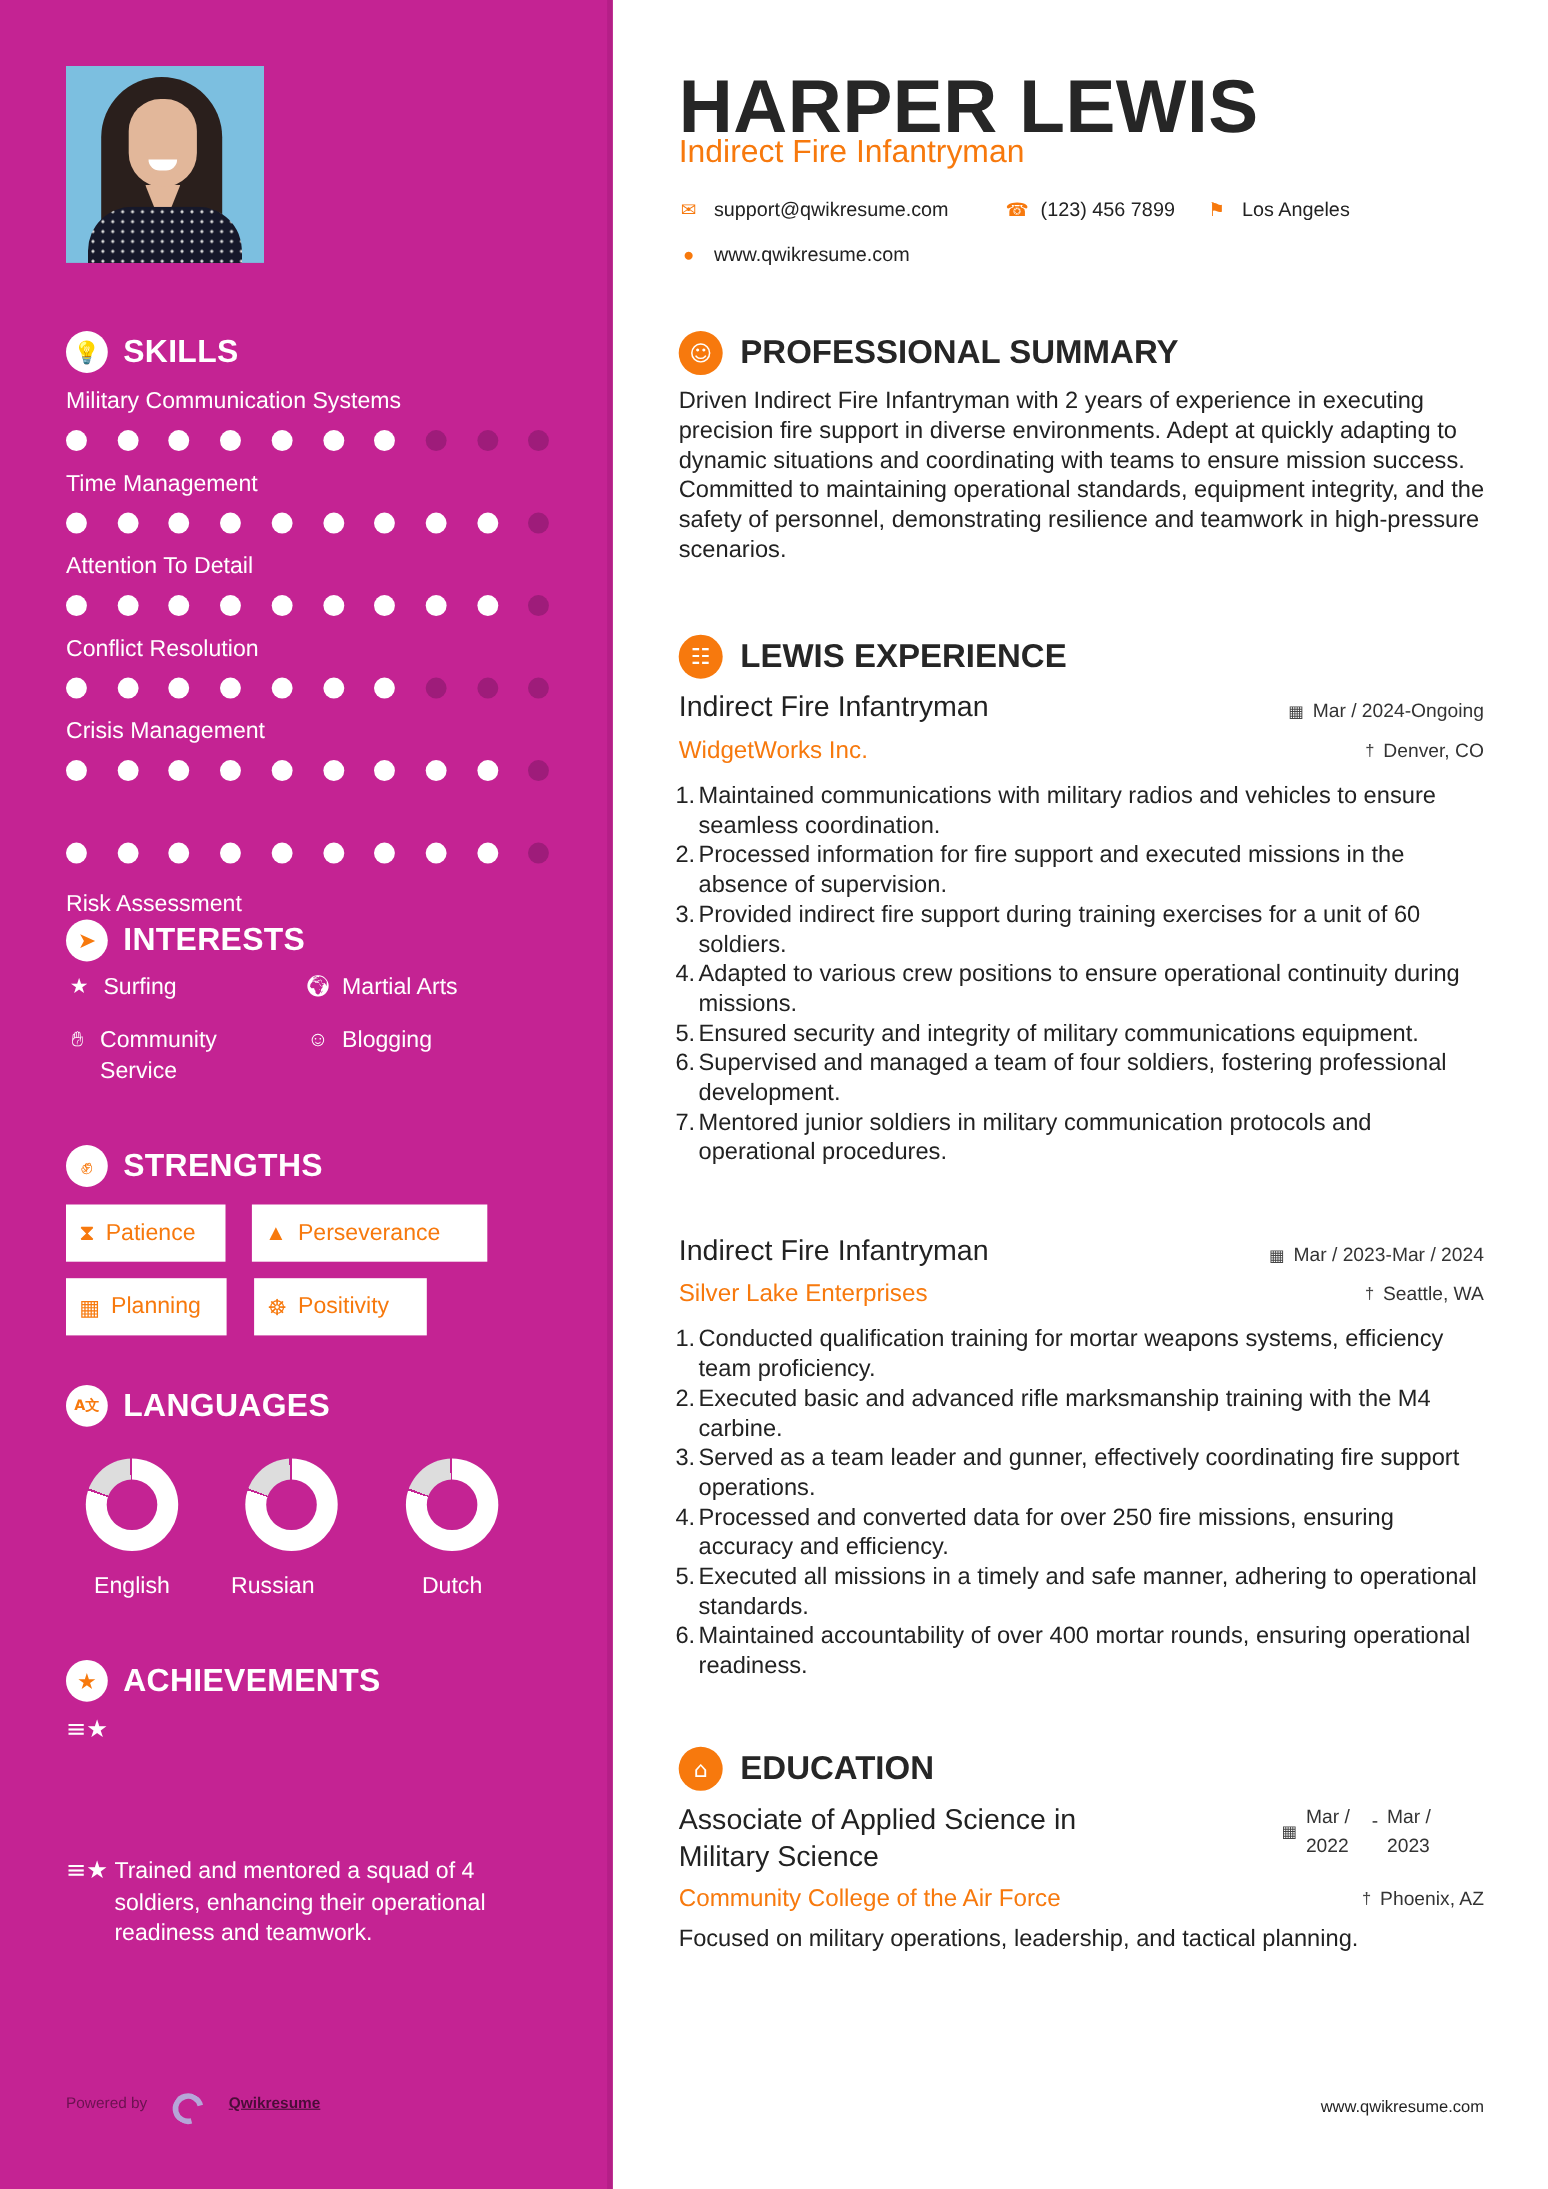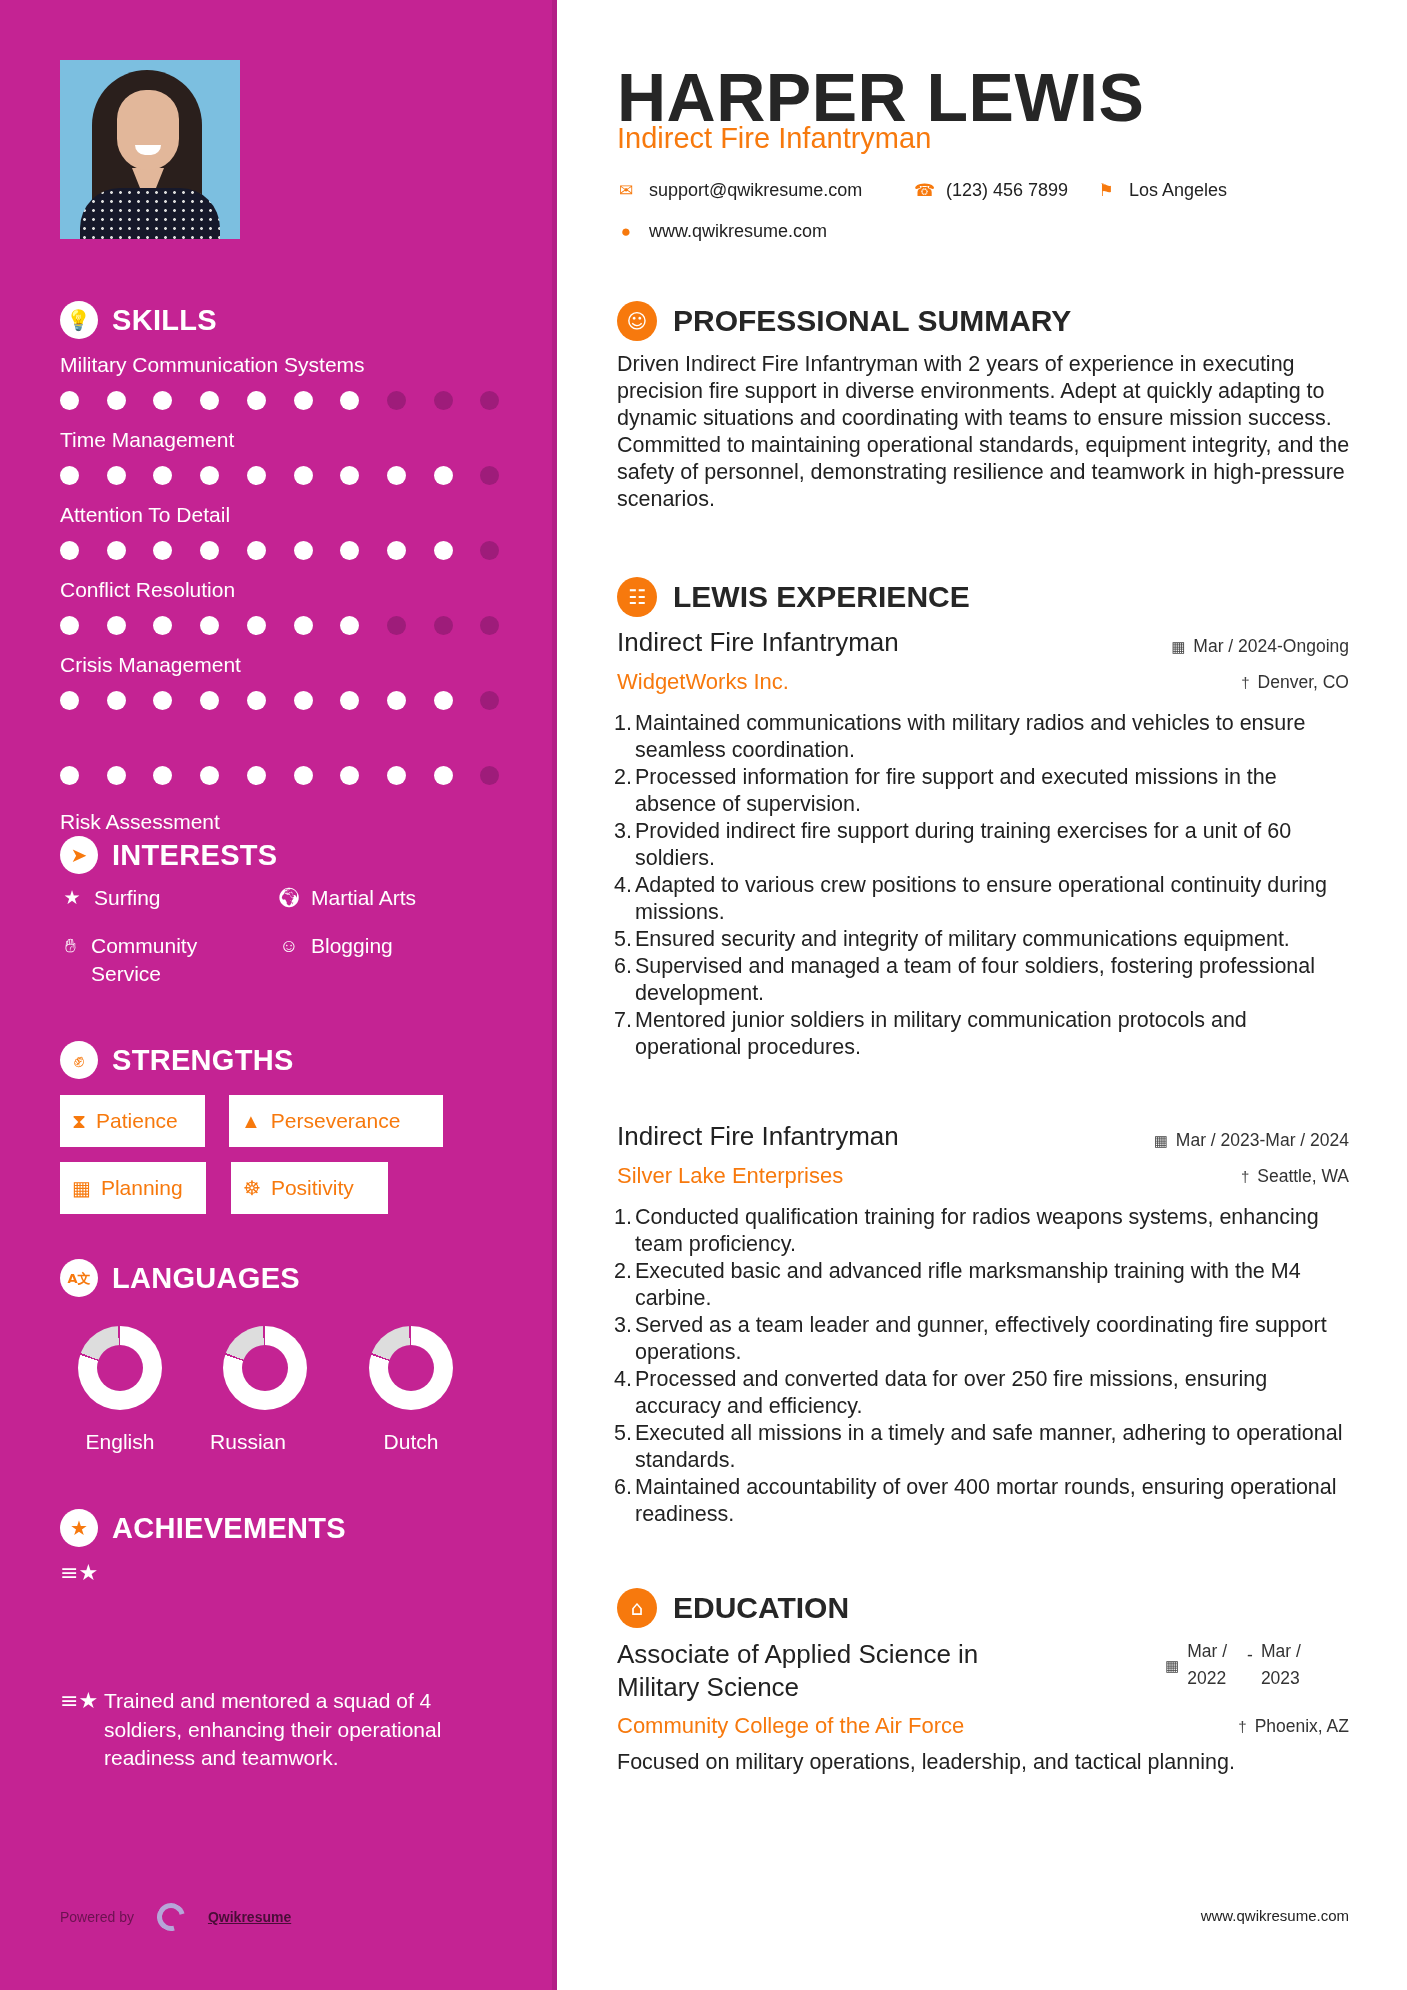--- a/index.html
+++ b/index.html
@@ -34,21 +34,21 @@
   .strength .ic { font-size: 20px; }
 
   .donut { position: absolute; width: 84px; height: 84px; border-radius: 50%; }
   .donut-hole { position: absolute; left: 19px; top: 19px; width: 46px; height: 46px; border-radius: 50%; background: #C42393; }
   .lang-label { position: absolute; width: 140px; text-align: center; font-size: 21px; color: #fff; font-family: "Liberation Sans", sans-serif; }
 
   .ach { position: absolute; left: 60px; width: 440px; display: flex; gap: 12px; }
   .ach .ic { width: 32px; flex: none; font-size: 22px; color: #fff; line-height: 28px; }
   .ach .tx { font-size: 21px; line-height: 28.5px; color: #fff; font-family: "Liberation Sans", sans-serif; }
 
-  .powered { position: absolute; left: 60px; top: 1903px; display: flex; align-items: center; gap: 23px; font-size: 14px; color: #6b1250; font-family: "Liberation Sans", sans-serif; }
+  .powered { position: absolute; left: 60px; top: 1903px; display: flex; gap: 23px; font-size: 14px; color: #6b1250; font-family: "Liberation Sans", sans-serif; }
   .q-logo { width: 28px; height: 28px; border-radius: 50%; border: 5px solid #b6a6d8; border-right-color: transparent; transform: rotate(30deg); }
   .powered a { color: #4a0d38; text-decoration: underline; font-weight: bold; }
   .name { position: absolute; left: 617px; top: 58px; font-family: "Liberation Sans", sans-serif; font-weight: bold; font-size: 68px; color: #262626; letter-spacing: 0.5px; }
   .title { position: absolute; left: 617px; top: 122px; font-family: "Liberation Sans", sans-serif; font-size: 29px; color: #F7790D; }
   .contact { position: absolute; display: flex; align-items: center; gap: 14px; font-size: 18px; color: #222; font-family: "Liberation Sans", sans-serif; }
   .contact .ic { color: #F7790D; font-size: 17px; width: 18px; text-align: center; }
 
   .m-head { position: absolute; left: 617px; display: flex; align-items: center; gap: 16px; }
   .m-icon { width: 40px; height: 40px; border-radius: 50%; background: #F7790D; color: #fff; display: flex; align-items: center; justify-content: center; font-size: 20px; }
   .m-title { font-family: "Liberation Sans", sans-serif; font-weight: bold; font-size: 30px; color: #262626; }
@@ -322,21 +322,21 @@
   <span>Mar / 2023-Mar / 2024</span>
 </div>
 <div class="company" style="top:1163px">Silver Lake Enterprises</div>
 <div class="meta" style="top:1166px">
   <span class="ic">†</span>
   <span>Seattle, WA</span>
 </div>
 <ol class="olist" id="job1-list" style="top:1204px">
     <li>
       <span class="num">1.</span>
-      <span>Conducted qualification training for radios weapons systems, enhancing team proficiency.</span>
+      <span>Conducted qualification training for mortar weapons systems, efficiency team proficiency.</span>
     </li>
     <li>
       <span class="num">2.</span>
       <span>Executed basic and advanced rifle marksmanship training with the M4 carbine.</span>
     </li>
     <li>
       <span class="num">3.</span>
       <span>Served as a team leader and gunner, effectively coordinating fire support operations.</span>
     </li>
     <li>

